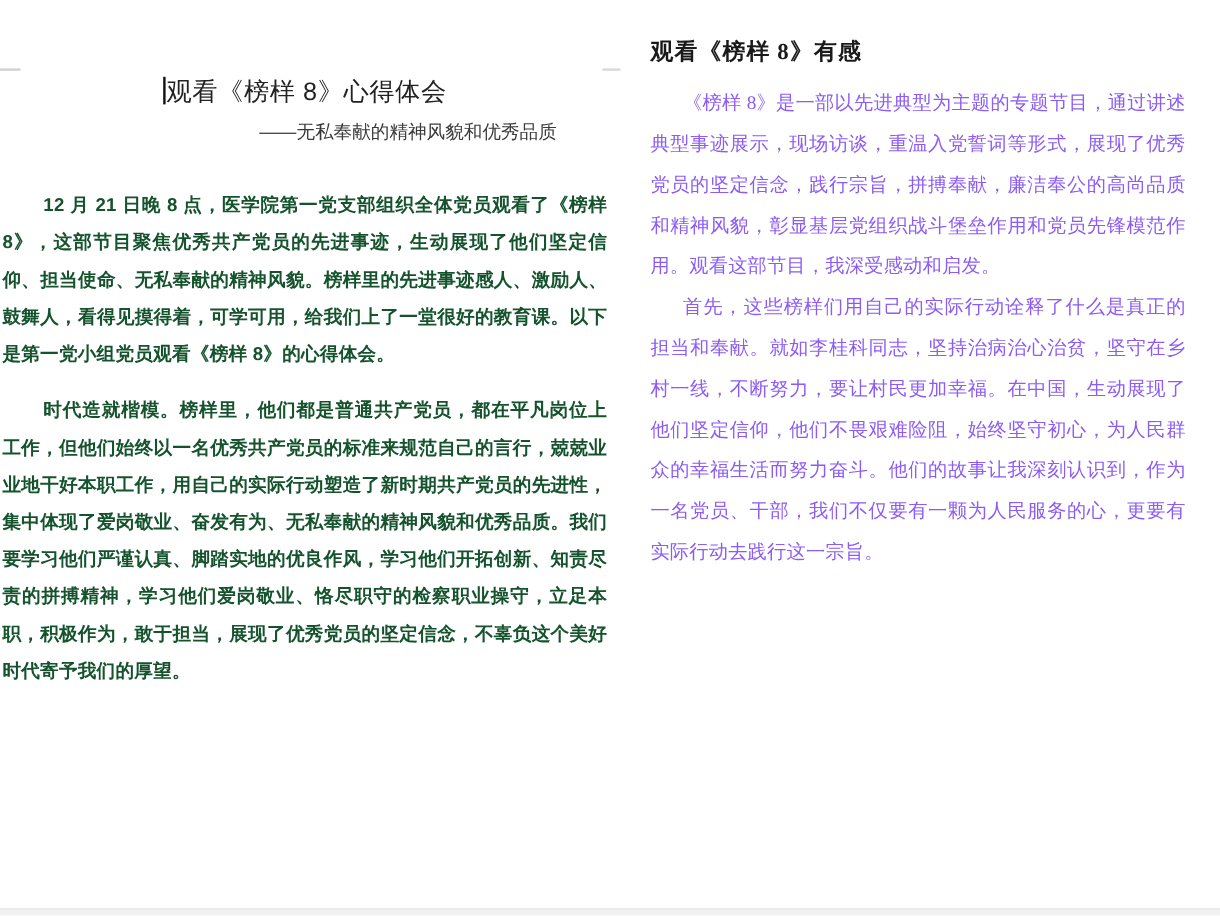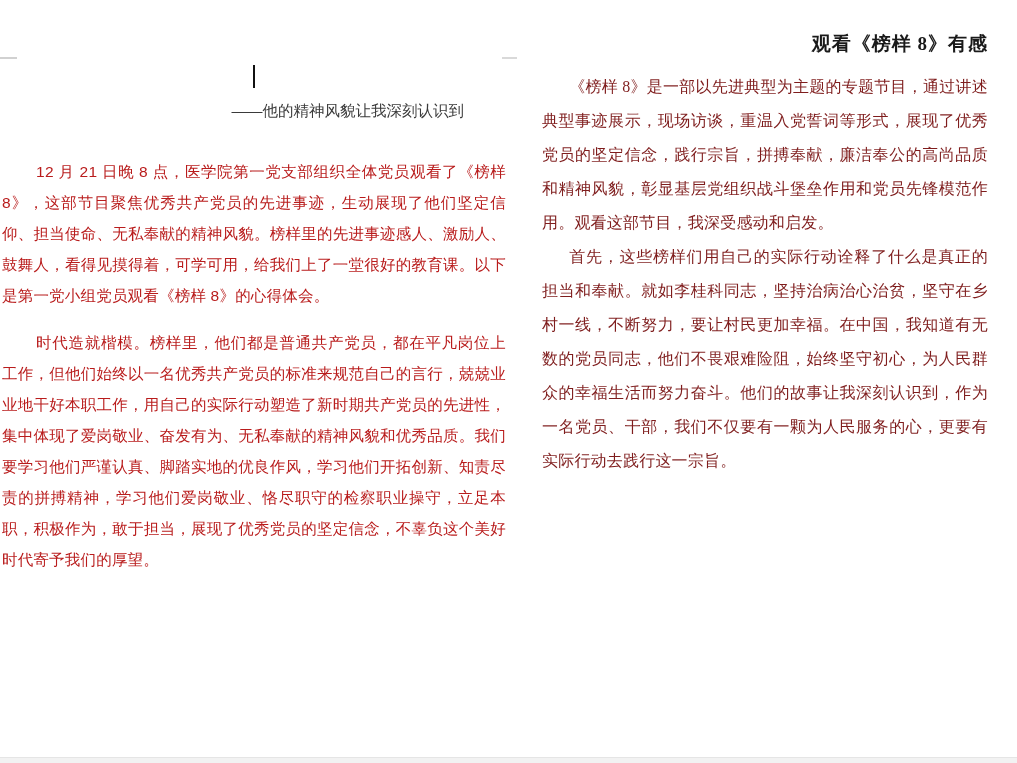--- a/index.html
+++ b/index.html
@@ -48,56 +48,57 @@
     text-align: right;
     padding-right: 42px;
     font-size: 15.5px;
     color: #3a3a3a;
     line-height: 26px;
     margin: 6px 0 32px 0;
   }
   .doc1-body p {
     margin: 16px 0 15px 0;
     font-size: 15.5px;
-    color: #b91c1c;
+    color: #14532d;
     line-height: 31px;
     text-align: justify;
     text-justify: inter-ideograph;
     text-indent: 2.2em;
     letter-spacing: 0.2px;
+    font-weight: bold;
   }
 
   
   .page-right {
     position: absolute;
     left: 509px; top: 0;
     width: 508px; height: 757px;
     background: #ffffff;
   }
   .page-right .text-area {
     position: absolute;
     left: 33px; top: 30px;
     width: 446px;
   }
   .doc2-title {
-    text-align: right;
+    text-align: left;
     font-family: "Liberation Serif", serif;
     font-size: 19px;
     font-weight: bold;
     color: #1a1a1a;
     line-height: 28px;
     margin-bottom: 12px;
     letter-spacing: 1px;
     white-space: nowrap;
   }
   .doc2-body p {
     margin: 0;
     font-family: "Liberation Serif", serif;
     font-size: 16px;
-    color: #7f1d1d;
+    color: #8b5cf6;
     line-height: 34px;
     text-align: justify;
     text-justify: inter-ideograph;
     text-indent: 1.7em;
     letter-spacing: 0.2px;
   }
 
   
   .margin-mark-left {
     position: absolute;
@@ -120,34 +121,34 @@
     background: #f2f2f2;
     border-top: 1px solid #e5e5e5;
     box-sizing: border-box;
   }
 </style>
 </head>
 <body>
 
 <div class="page-left">
   <div class="text-area">
-    <div class="doc1-title"><span class="text-cursor"></span></div>
-    <div class="doc1-byline">——他的精神风貌让我深刻认识到</div>
+    <div class="doc1-title"><span class="text-cursor"></span><span>观看《榜样 8》心得体会</span></div>
+    <div class="doc1-byline">——无私奉献的精神风貌和优秀品质</div>
     <div class="doc1-body">
       <p>12 月 21 日晚 8 点，医学院第一党支部组织全体党员观看了《榜样 8》，这部节目聚焦优秀共产党员的先进事迹，生动展现了他们坚定信仰、担当使命、无私奉献的精神风貌。榜样里的先进事迹感人、激励人、鼓舞人，看得见摸得着，可学可用，给我们上了一堂很好的教育课。以下是第一党小组党员观看《榜样 8》的心得体会。</p>
       <p>时代造就楷模。榜样里，他们都是普通共产党员，都在平凡岗位上工作，但他们始终以一名优秀共产党员的标准来规范自己的言行，兢兢业业地干好本职工作，用自己的实际行动塑造了新时期共产党员的先进性，集中体现了爱岗敬业、奋发有为、无私奉献的精神风貌和优秀品质。我们要学习他们严谨认真、脚踏实地的优良作风，学习他们开拓创新、知责尽责的拼搏精神，学习他们爱岗敬业、恪尽职守的检察职业操守，立足本职，积极作为，敢于担当，展现了优秀党员的坚定信念，不辜负这个美好时代寄予我们的厚望。</p>
     </div>
   </div>
 </div>
 
 <div class="page-right">
   <div class="text-area">
     <div class="doc2-title">观看《榜样 8》有感</div>
     <div class="doc2-body">
       <p>《榜样 8》是一部以先进典型为主题的专题节目，通过讲述典型事迹展示，现场访谈，重温入党誓词等形式，展现了优秀党员的坚定信念，践行宗旨，拼搏奉献，廉洁奉公的高尚品质和精神风貌，彰显基层党组织战斗堡垒作用和党员先锋模范作用。观看这部节目，我深受感动和启发。</p>
-      <p>首先，这些榜样们用自己的实际行动诠释了什么是真正的担当和奉献。就如李桂科同志，坚持治病治心治贫，坚守在乡村一线，不断努力，要让村民更加幸福。在中国，我知道有无数的党员同志，他们不畏艰难险阻，始终坚守初心，为人民群众的幸福生活而努力奋斗。他们的故事让我深刻认识到，作为一名党员、干部，我们不仅要有一颗为人民服务的心，更要有实际行动去践行这一宗旨。</p>
+      <p>首先，这些榜样们用自己的实际行动诠释了什么是真正的担当和奉献。就如李桂科同志，坚持治病治心治贫，坚守在乡村一线，不断努力，要让村民更加幸福。在中国，生动展现了他们坚定信仰，他们不畏艰难险阻，始终坚守初心，为人民群众的幸福生活而努力奋斗。他们的故事让我深刻认识到，作为一名党员、干部，我们不仅要有一颗为人民服务的心，更要有实际行动去践行这一宗旨。</p>
     </div>
   </div>
 </div>
 
 <div class="margin-mark-left"></div>
 <div class="margin-mark-mid"></div>
 <div class="bottom-strip"></div>
 
 </body></html>

